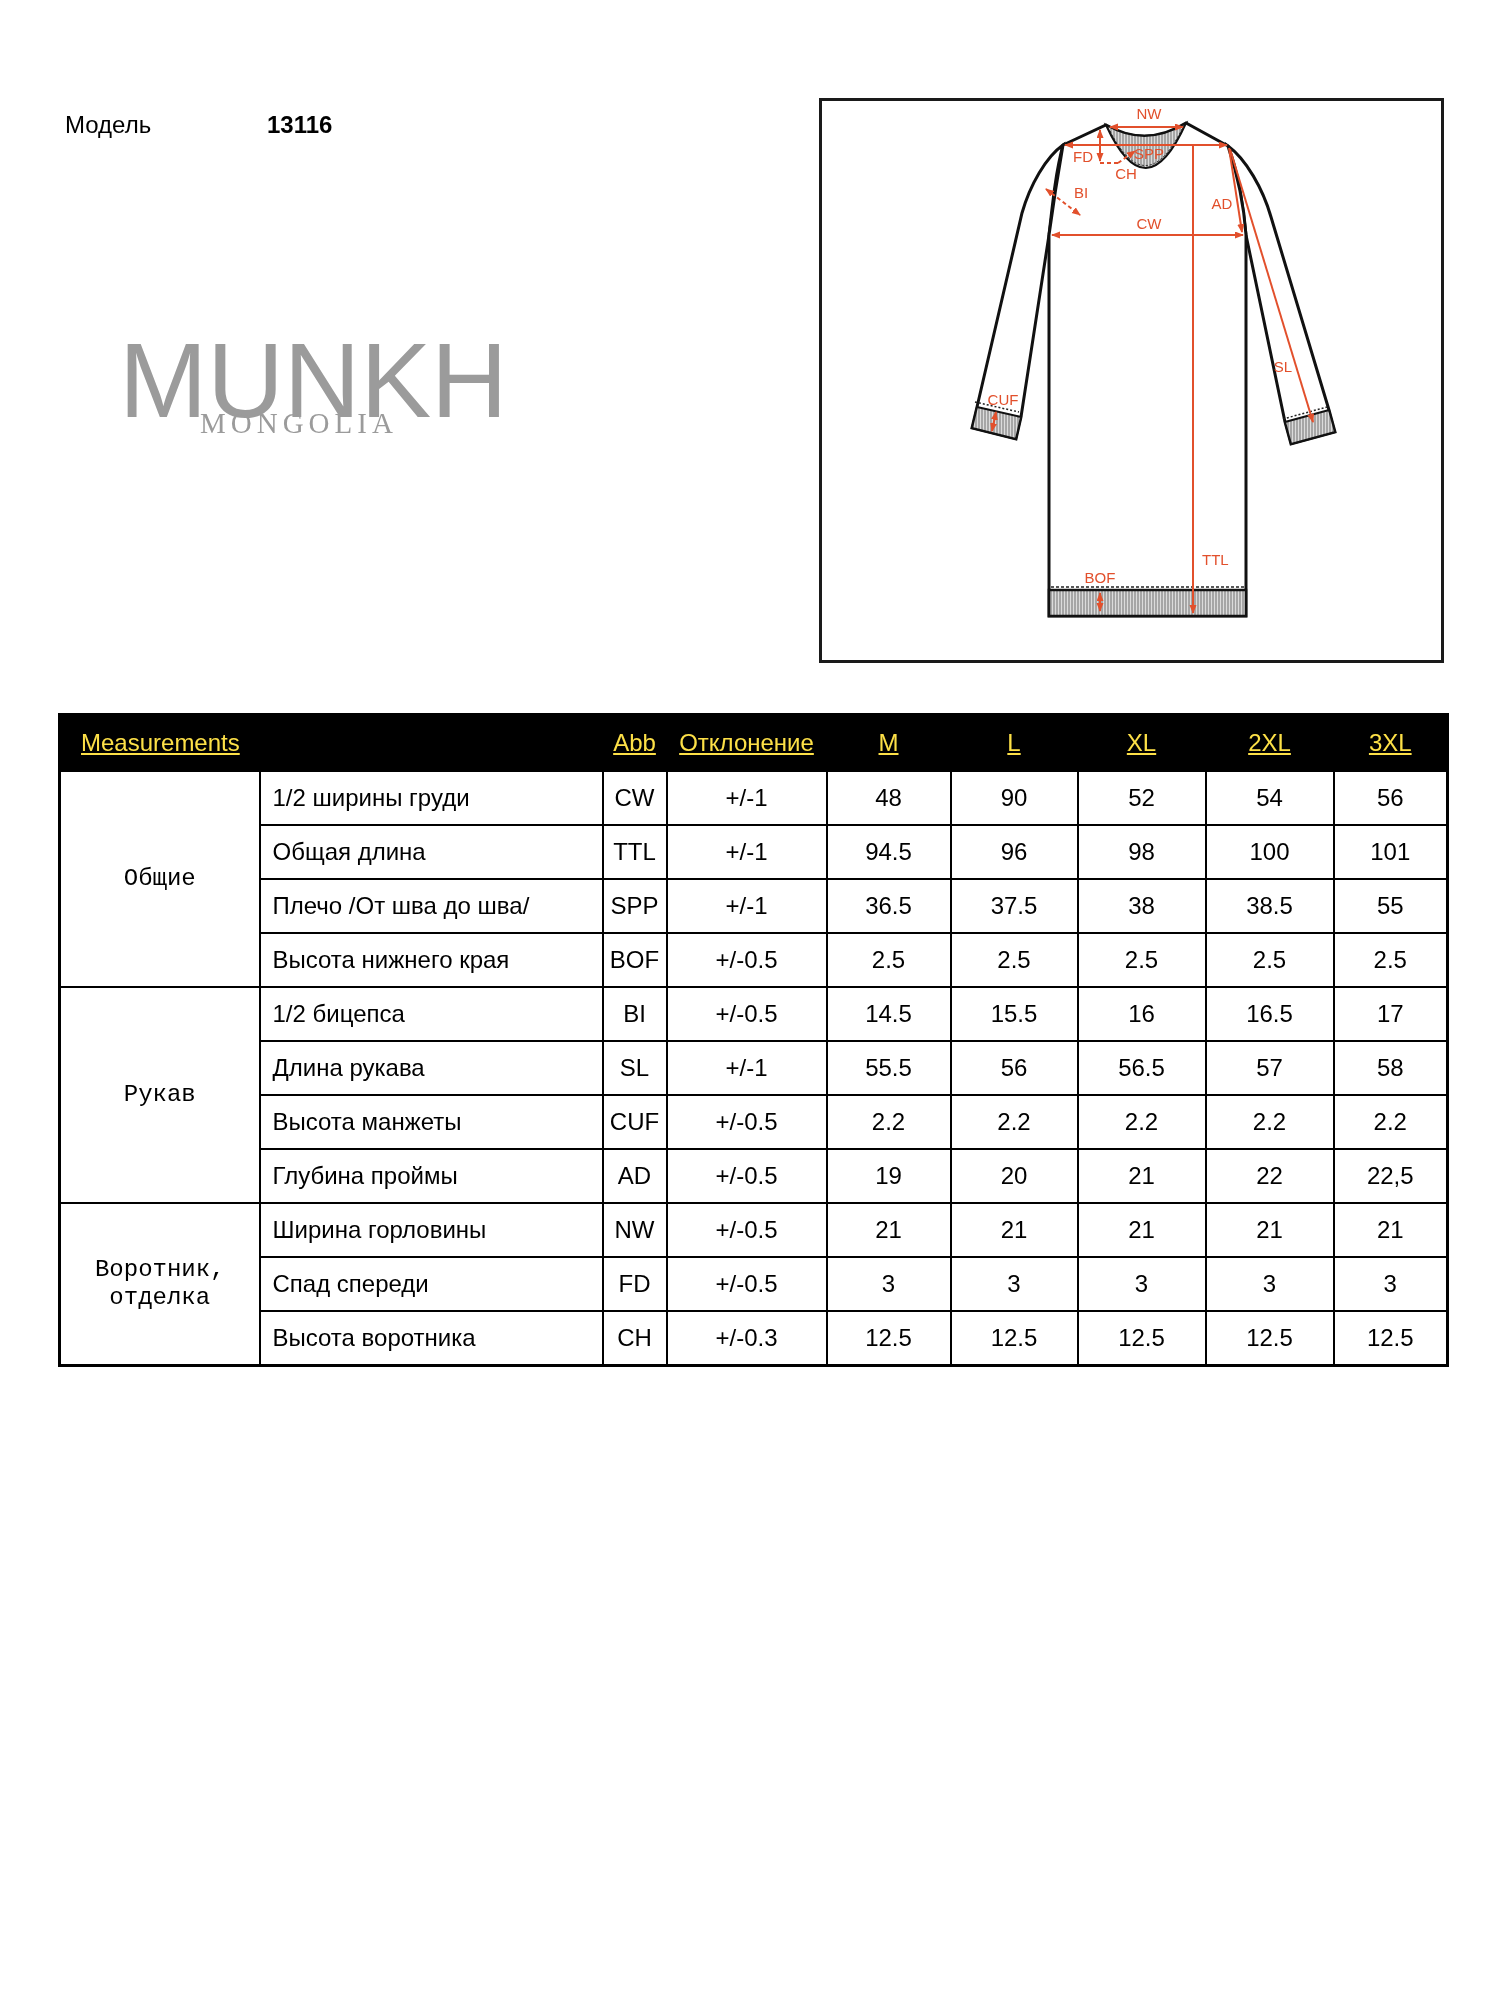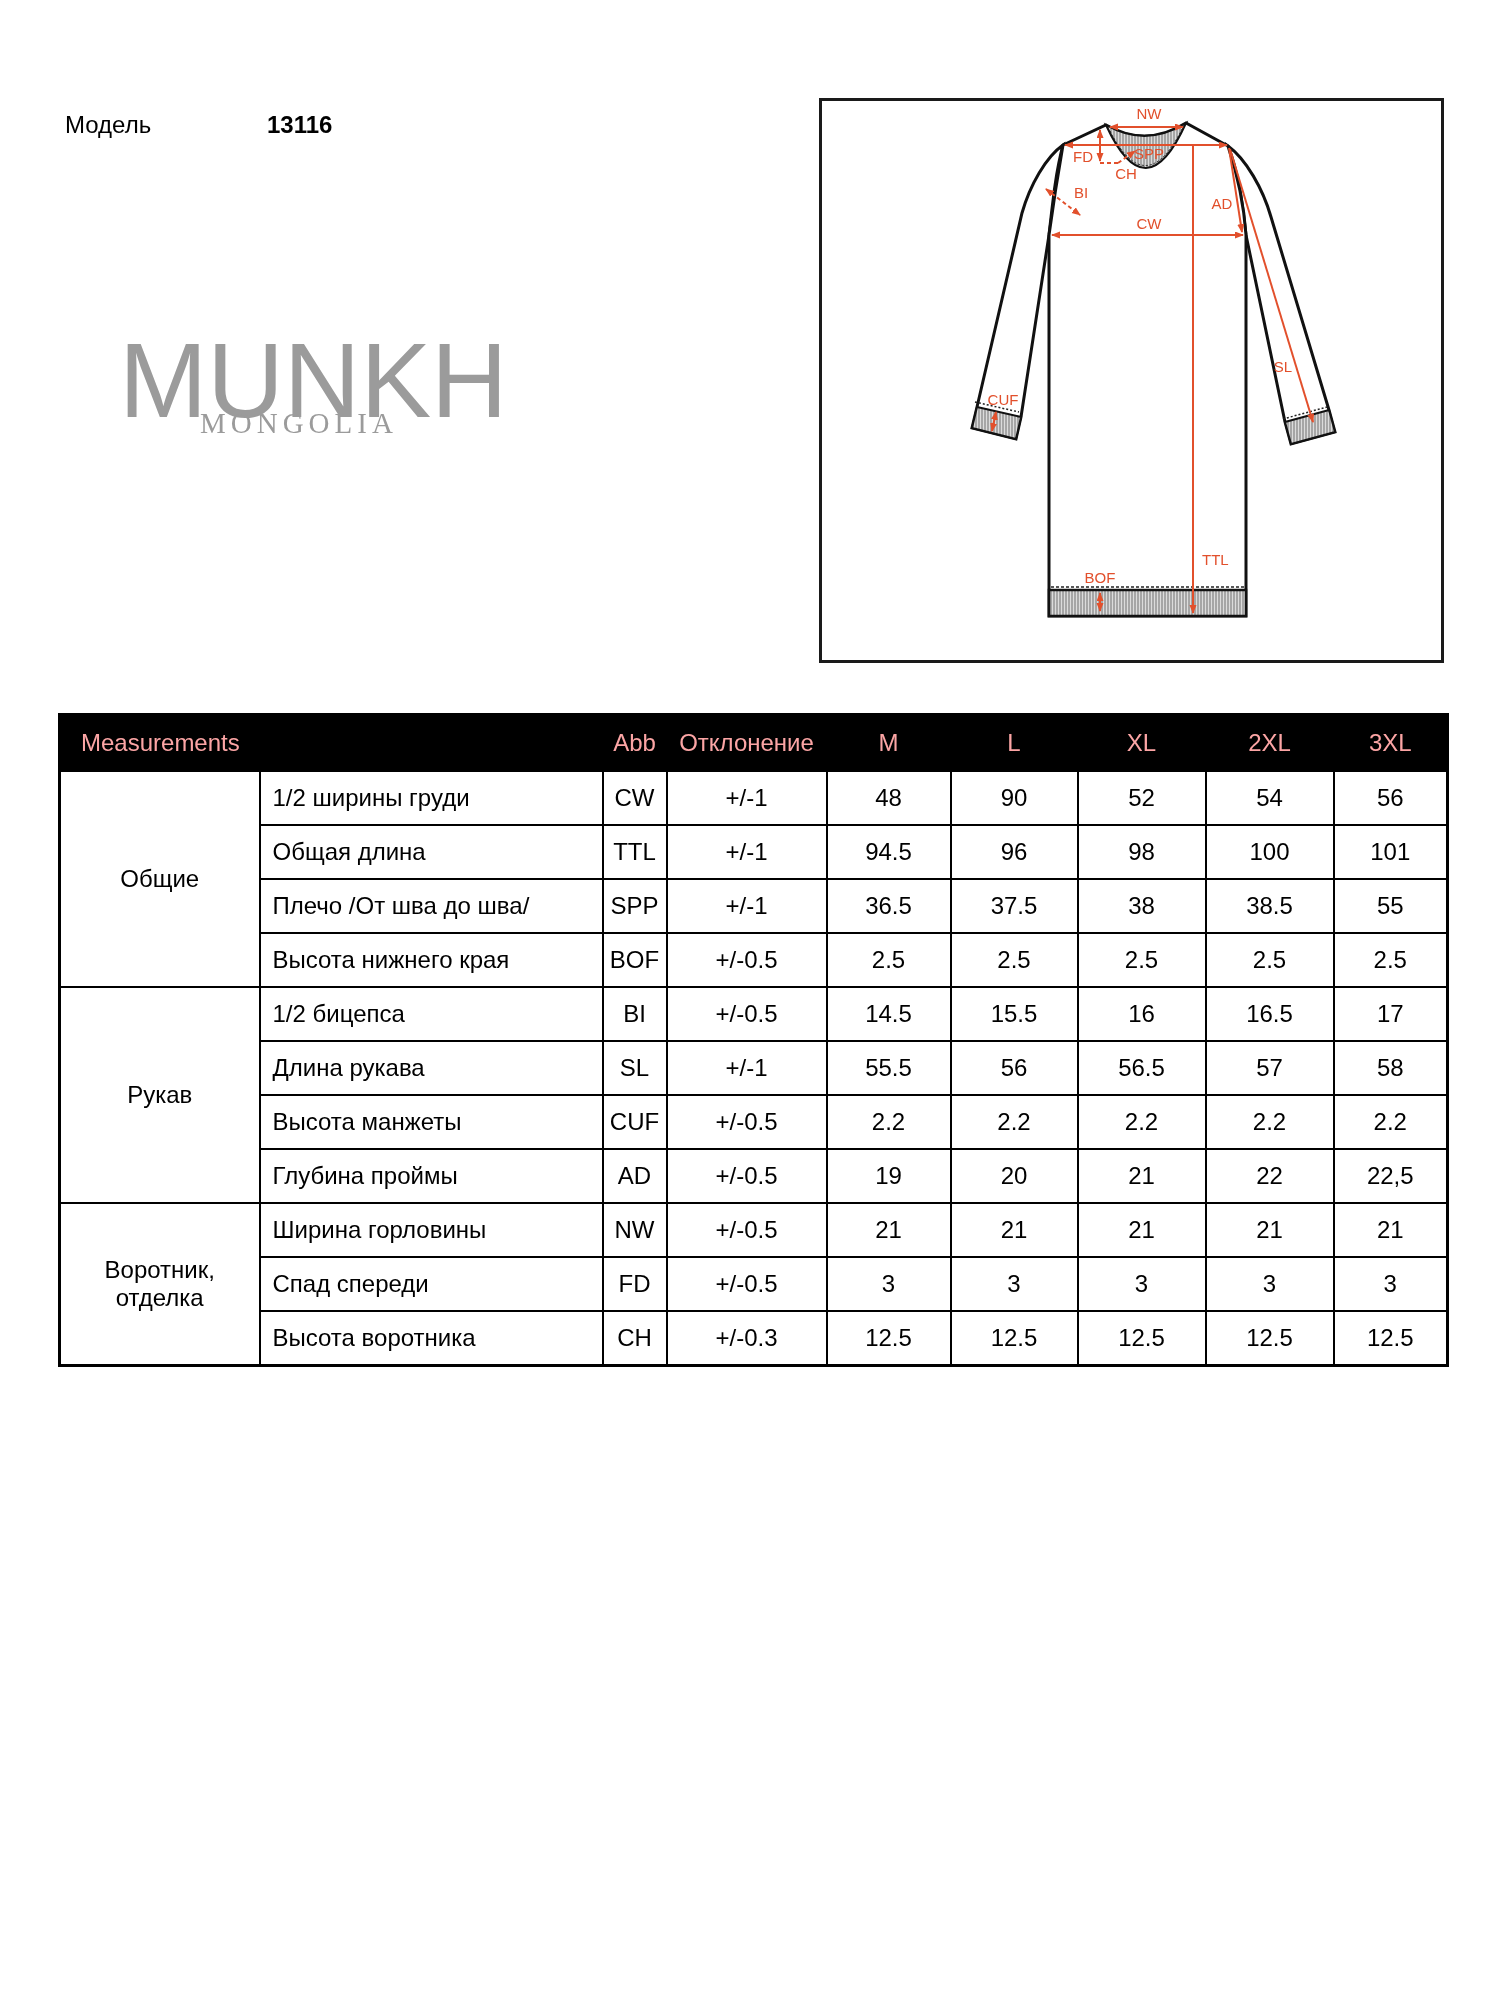--- a/index.html
+++ b/index.html
@@ -22,25 +22,25 @@
   .ann{stroke:var(--ann);stroke-width:2;fill:none;}
   .ann-d{stroke-dasharray:4 3;}
   .ann-txt{fill:var(--ann);font-size:15px;font-family:"Liberation Sans",sans-serif;}
   .garm{stroke:#111;fill:#fff;}
   .seam{stroke:#222;fill:none;}
   
   table.meas{position:absolute;left:58px;top:713px;width:1388px;border-collapse:collapse;
     table-layout:fixed;font-size:24px;}
   table.meas{border:3px solid #000;}
   table.meas th,table.meas td{border:2px solid #000;overflow:hidden;}
-  table.meas thead th{background:#000;color:#fca5a5;height:54px;font-weight:normal;text-align:center;padding:0;}
+  table.meas thead th{background:#000;color:#fde047;height:54px;font-weight:normal;text-align:center;padding:0;text-decoration:underline;}
   table.meas thead th.meas-head{text-align:left;padding-left:20px;}
   table.meas tbody td{height:52px;text-align:center;padding:0;}
   table.meas td.param{text-align:left;padding-left:12px;}
-  table.meas td.group{text-align:center;line-height:1.15;}
+  table.meas td.group{text-align:center;line-height:1.15;font-family:Liberation Mono, monospace;}
 </style>
 </head>
 <body>
 
 <span class="model-label">Модель</span>
 <span class="model-value">13116</span>
 
 <div class="logo-brand">MUNKH</div>
 <div class="logo-country">MONGOLIA</div>
 

